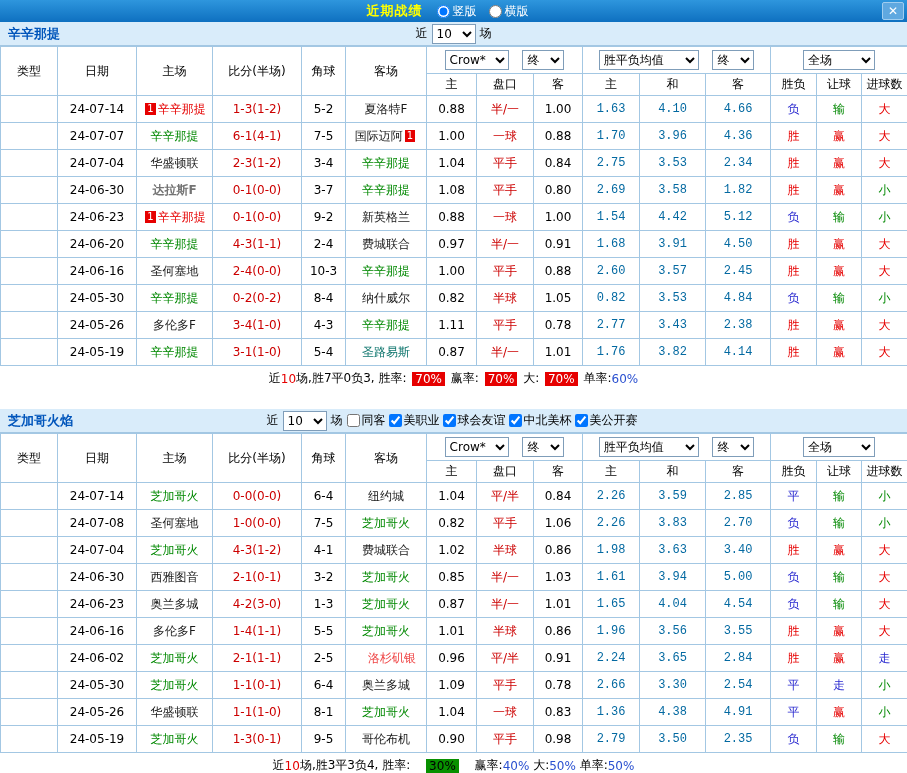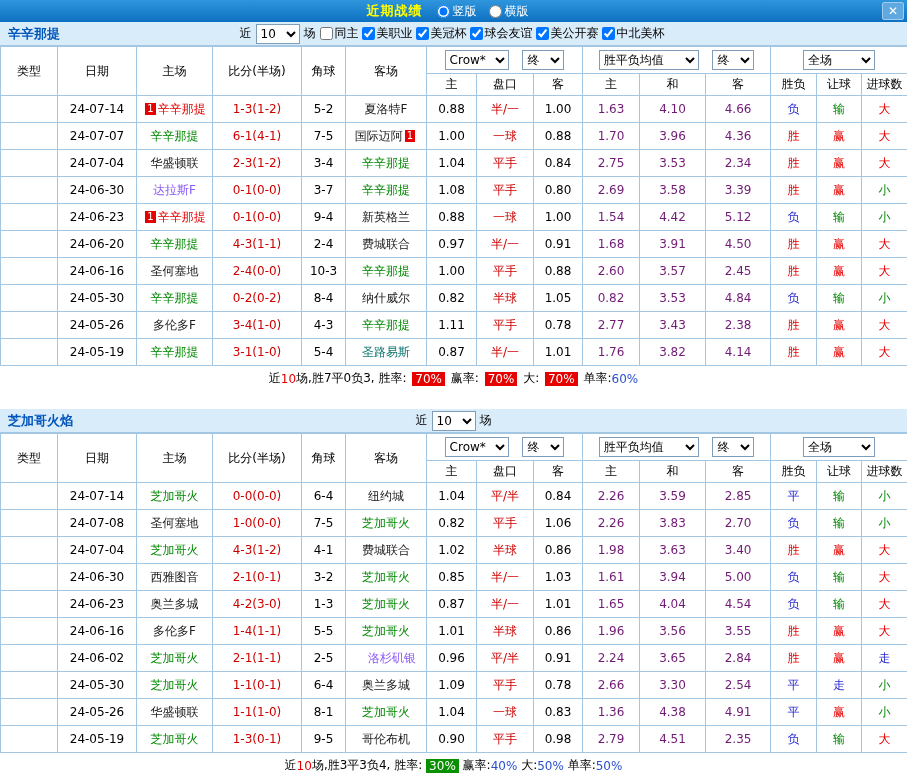--- a/index.html
+++ b/index.html
@@ -30,31 +30,31 @@
 
   
   table.match-table { border-collapse:collapse; width:907px; table-layout:fixed; }
   .match-table th, .match-table td { border:1px solid #a3c7e3; text-align:center; font-size:12px; overflow:hidden; white-space:nowrap; font-weight:normal; }
   .head-top th { height:27px; background:#fff; }
   .head-sub th { height:22px; background:#fff; }
   .match-table td { height:27px; background:#fff; }
   .league-cell { background:#2b4f8e; color:#fff; }
   .score-cell { color:#cc0000; }
   .handicap-cell { color:#cc0000; }
-  .europe-cell { color:#701a75; }
+  .europe-cell { color:#0369a1;font-family:Liberation Mono, monospace; }
   .card-badge { display:inline-block; background:#e60000; color:#fff; font-size:10px; line-height:12px; padding:0 2px; margin:0 2px; vertical-align:1px; }
   .team-link { cursor:pointer; }
 
   
   .summary { height:25px; display:flex; align-items:center; justify-content:center; font-size:12px; }
   .summary span { display:inline-block; white-space:pre; }
   .seg-red { color:#e60000; }
   .seg-blue { color:#2a50d0; }
   .seg-badge-red { background:#e60000; color:#fff; padding:0 3px; margin:0 2px; }
-  .seg-badge-green { background:#089000; color:#ffffff; padding:0 3px; margin:0 0; }
+  .seg-badge-green { background:#089000; color:#000000; padding:0 3px; margin:0 12px; }
 
   .section-gap { height:18px; background:#fff; }
 </style>
 </head>
 <body>
 
 <div class="topbar">
   <span class="title">近期战绩</span>
   <label class="mode-label">
     <input type="radio" name="layout-mode" checked="" style="">
@@ -67,21 +67,20 @@
   <div class="close-btn">✕</div>
 </div>
 
 <section>
   <div class="section-bar">
     <span class="team-name">辛辛那提</span>
     <div class="filter-group">
       <span>近</span>
       <select class="sel-num"><option>10</option></select>
       <span>场</span>
-      <span class="checkbox-row"><label><input type="checkbox" style="">同主</label><label><input type="checkbox" checked="" style="">美职业</label><label><input type="checkbox" checked="" style="">美冠杯</label><label><input type="checkbox" checked="" style="">球会友谊</label><label><input type="checkbox" checked="" style="">美公开赛</label><label><input type="checkbox" checked="" style="">中北美杯</label></span>
     </div>
   </div>
 
   <table class="match-table">
     <colgroup>
       <col style="width:57px">
         <col style="width:79px">
         <col style="width:76px">
         <col style="width:89px">
         <col style="width:44px">
@@ -176,40 +175,40 @@
           <td class="europe-cell">2.75</td>
           <td class="europe-cell">3.53</td>
           <td class="europe-cell">2.34</td>
           <td class="result-cell" style="color: rgb(230, 0, 0);">胜</td>
           <td class="result-cell" style="color: rgb(230, 0, 0);">赢</td>
           <td class="result-cell" style="color: rgb(230, 0, 0);">大</td>
         </tr>
         <tr>
           <td class="league-cell">美职业</td>
           <td class="date-cell">24-06-30</td>
-          <td class="team-cell"><span class="team-link" style="color: #8b5cf6;">达拉斯F</span></td>
+          <td class="team-cell"><span class="team-link" style="color: #737373; font-weight: bold;">达拉斯F</span></td>
           <td class="score-cell">0-1(0-0)</td>
           <td class="corner-cell">3-7</td>
           <td class="team-cell"><span class="team-link" style="color: rgb(0, 136, 0);">辛辛那提</span></td>
           <td class="odds-cell">1.08</td>
           <td class="handicap-cell">平手</td>
           <td class="odds-cell">0.80</td>
           <td class="europe-cell">2.69</td>
           <td class="europe-cell">3.58</td>
-          <td class="europe-cell">3.39</td>
+          <td class="europe-cell">1.82</td>
           <td class="result-cell" style="color: rgb(230, 0, 0);">胜</td>
           <td class="result-cell" style="color: rgb(230, 0, 0);">赢</td>
           <td class="result-cell" style="color: rgb(0, 136, 0);">小</td>
         </tr>
         <tr>
           <td class="league-cell">美职业</td>
           <td class="date-cell">24-06-23</td>
           <td class="team-cell"><span class="card-badge">1</span><span class="team-link" style="color: rgb(230, 0, 0);">辛辛那提</span></td>
           <td class="score-cell">0-1(0-0)</td>
-          <td class="corner-cell">9-4</td>
+          <td class="corner-cell">9-2</td>
           <td class="team-cell"><span class="team-link" style="color: rgb(26, 26, 26);">新英格兰</span></td>
           <td class="odds-cell">0.88</td>
           <td class="handicap-cell">一球</td>
           <td class="odds-cell">1.00</td>
           <td class="europe-cell">1.54</td>
           <td class="europe-cell">4.42</td>
           <td class="europe-cell">5.12</td>
           <td class="result-cell" style="color: rgb(42, 42, 208);">负</td>
           <td class="result-cell" style="color: rgb(0, 136, 0);">输</td>
           <td class="result-cell" style="color: rgb(0, 136, 0);">小</td>
@@ -318,20 +317,21 @@
 
 <div class="section-gap"></div>
 
 <section>
   <div class="section-bar">
     <span class="team-name">芝加哥火焰</span>
     <div class="filter-group">
       <span>近</span>
       <select class="sel-num"><option>10</option></select>
       <span>场</span>
+      <span class="checkbox-row"><label><input type="checkbox" style="">同客</label><label><input type="checkbox" checked="" style="">美职业</label><label><input type="checkbox" checked="" style="">球会友谊</label><label><input type="checkbox" checked="" style="">中北美杯</label><label><input type="checkbox" checked="" style="">美公开赛</label></span>
     </div>
   </div>
 
   <table class="match-table">
     <colgroup>
       <col style="width:57px">
         <col style="width:79px">
         <col style="width:76px">
         <col style="width:89px">
         <col style="width:44px">
@@ -480,21 +480,21 @@
           <td class="result-cell" style="color: rgb(230, 0, 0);">胜</td>
           <td class="result-cell" style="color: rgb(230, 0, 0);">赢</td>
           <td class="result-cell" style="color: rgb(230, 0, 0);">大</td>
         </tr>
         <tr>
           <td class="league-cell">美职业</td>
           <td class="date-cell">24-06-02</td>
           <td class="team-cell"><span class="team-link" style="color: rgb(0, 136, 0);">芝加哥火</span></td>
           <td class="score-cell">2-1(1-1)</td>
           <td class="corner-cell">2-5</td>
-          <td class="team-cell"><span class="team-link" style="color: #8b5cf6; margin-left: 12px;">洛杉矶银</span></td>
+          <td class="team-cell"><span class="team-link" style="color: #ef4444; margin-left: 12px;">洛杉矶银</span></td>
           <td class="odds-cell">0.96</td>
           <td class="handicap-cell">平/半</td>
           <td class="odds-cell">0.91</td>
           <td class="europe-cell">2.24</td>
           <td class="europe-cell">3.65</td>
           <td class="europe-cell">2.84</td>
           <td class="result-cell" style="color: rgb(230, 0, 0);">胜</td>
           <td class="result-cell" style="color: rgb(230, 0, 0);">赢</td>
           <td class="result-cell" style="color: rgb(42, 42, 208);">走</td>
         </tr>
@@ -536,21 +536,21 @@
           <td class="league-cell">美职业</td>
           <td class="date-cell">24-05-19</td>
           <td class="team-cell"><span class="team-link" style="color: rgb(0, 136, 0);">芝加哥火</span></td>
           <td class="score-cell">1-3(0-1)</td>
           <td class="corner-cell">9-5</td>
           <td class="team-cell"><span class="team-link" style="color: rgb(26, 26, 26);">哥伦布机</span></td>
           <td class="odds-cell">0.90</td>
           <td class="handicap-cell">平手</td>
           <td class="odds-cell">0.98</td>
           <td class="europe-cell">2.79</td>
-          <td class="europe-cell">4.51</td>
+          <td class="europe-cell">3.50</td>
           <td class="europe-cell">2.35</td>
           <td class="result-cell" style="color: rgb(42, 42, 208);">负</td>
           <td class="result-cell" style="color: rgb(0, 136, 0);">输</td>
           <td class="result-cell" style="color: rgb(230, 0, 0);">大</td>
         </tr>
       </tbody>
   </table>
 
   <div class="summary">
       <span>近</span>

